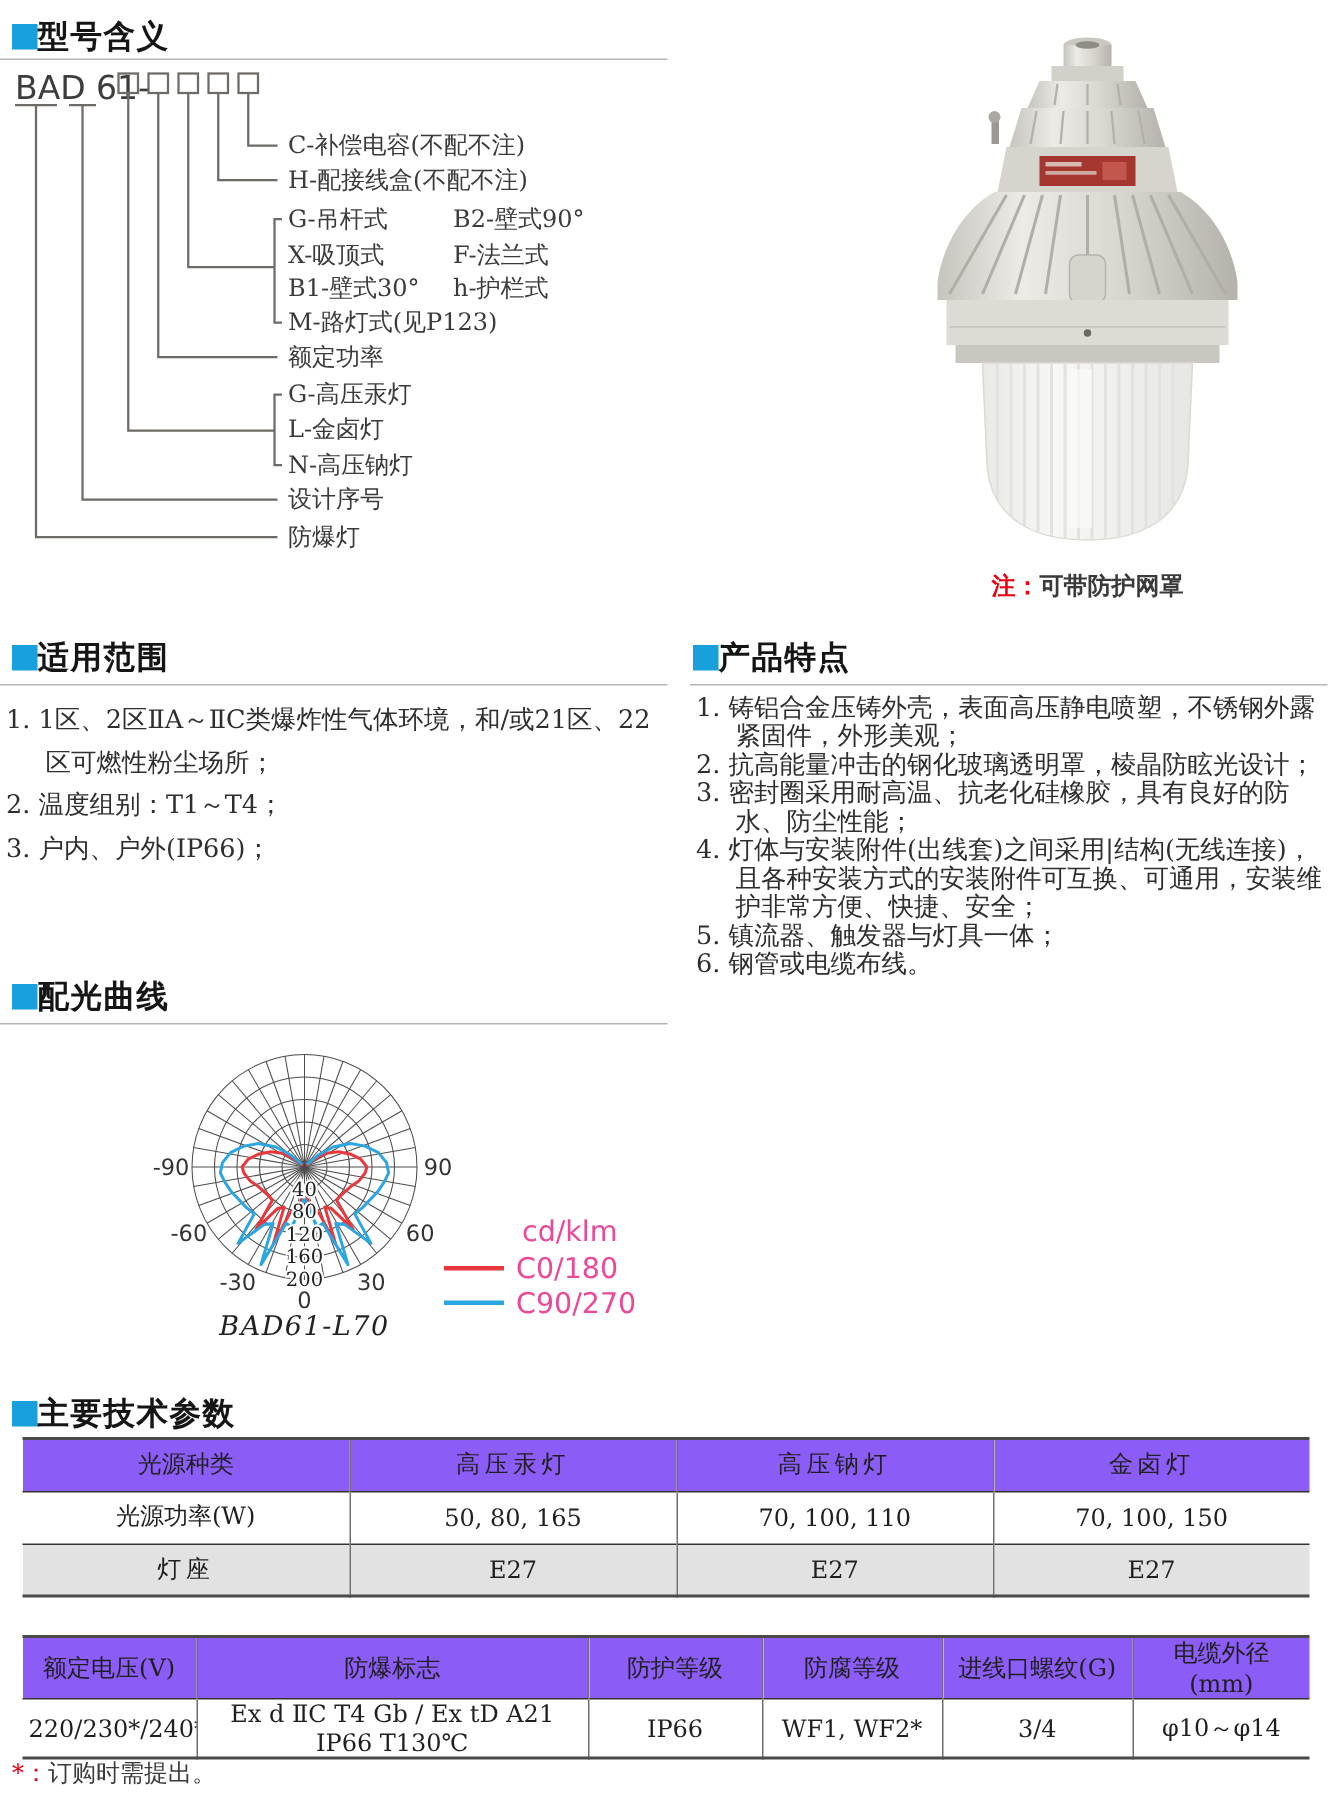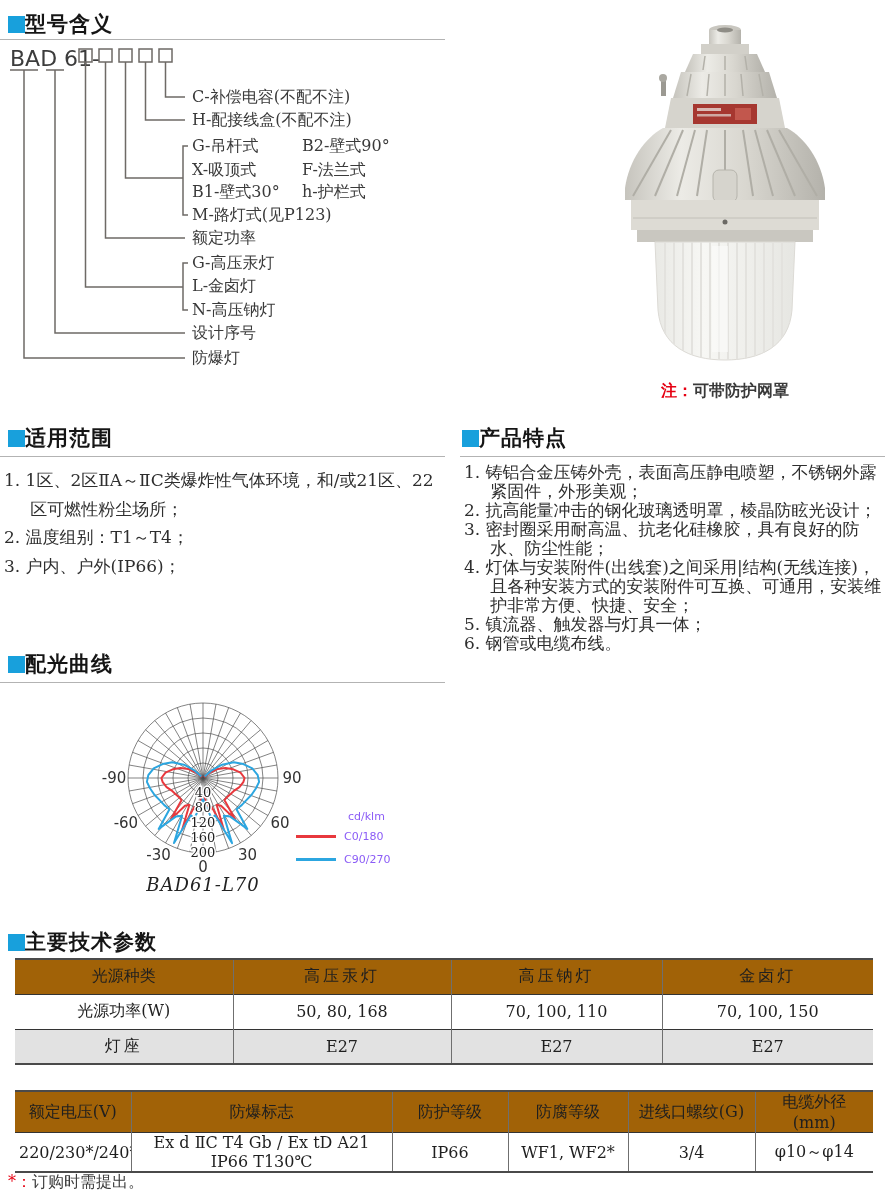--- a/index.html
+++ b/index.html
@@ -19,38 +19,38 @@
   .lh32 .li{line-height:19px;}
   
   #model-svg text{font-size:16px;fill:#3a3a3a;}
   #model-svg .code{font-family:"DejaVu Sans","Liberation Sans",sans-serif;font-size:22px;fill:#3c3c3c;}
   #model-svg path,#model-svg rect{stroke:#6e6a66;fill:none;stroke-width:1.5;}
   
   #polar-svg .grid line,#polar-svg .grid circle{stroke:#4d4d4d;stroke-width:0.7;fill:none;}
   #polar-svg text{font-family:"DejaVu Sans","Liberation Sans",sans-serif;font-size:15px;fill:#333;text-anchor:middle;}
   #polar-svg .rlabels text{font-family:"DejaVu Serif","Liberation Serif",serif;font-size:13px;fill:#222;
            stroke:#fff;stroke-width:3px;paint-order:stroke;}
-  .legend{position:absolute;font-family:"DejaVu Sans","Liberation Sans",sans-serif;font-size:11px;color:#8b5cf6;}
+  .legend{position:absolute;font-family:"DejaVu Sans","Liberation Sans",sans-serif;font-size:19px;color:#ec4899;}
   .lg-title{margin-left:52px;margin-bottom:2px;}
   .lg-row{display:flex;align-items:center;gap:8px;height:23px;}
   .lg-line{display:inline-block;width:40px;height:3px;background:#999;}
   .chart-caption{position:absolute;font-size:18px;color:#222;text-align:center;letter-spacing:1px;font-style:italic;}
   
   .photo-note{position:absolute;display:flex;justify-content:center;align-items:center;
               font-family:"DejaVu Sans","Liberation Sans",sans-serif;font-weight:bold;font-size:16px;color:#3a3a3a;}
   .red{color:#e60012;}
   
   table.spec{border-collapse:collapse;table-layout:fixed;width:858px;
              font-size:16px;color:#1f1f1f;
              border-top:2px solid #4a4a4a;border-bottom:2px solid #4a4a4a;}
   table.spec td{border-left:1px solid #6f6f6f;border-top:1px solid #333;
                 text-align:center;vertical-align:middle;padding:0 4px;overflow:hidden;}
   table.spec tr:first-child td{border-top:none;}
   table.spec td:first-child{border-left:none;}
-  .hdr td{background:#a16207;}
+  .hdr td{background:#8b5cf6;}
   .alt td{background:#e2e2e2;}
   .ls3{letter-spacing:3px;}
   .footnote{position:absolute;font-size:16px;color:#3a3a3a;}
 </style>
 </head>
 <body>
 
 <div id="canvas">
 
   <div class="sec-h" style="left:8px;top:10px;">
@@ -295,21 +295,21 @@
       </colgroup>
     <tbody>
         <tr class="hdr" style="height:35px">
       <td>光源种类</td>
       <td class="ls3">高压汞灯</td>
       <td class="ls3">高压钠灯</td>
       <td class="ls3">金卤灯</td>
     </tr>
     <tr style="height:35px">
       <td>光源功率(W)</td>
-      <td>50, 80, 168</td>
+      <td>50, 80, 165</td>
       <td>70, 100, 110</td>
       <td>70, 100, 150</td>
     </tr>
     <tr class="alt" style="height:35px">
       <td class="ls3">灯座</td>
       <td>E27</td>
       <td>E27</td>
       <td>E27</td>
     </tr>
   </tbody>

